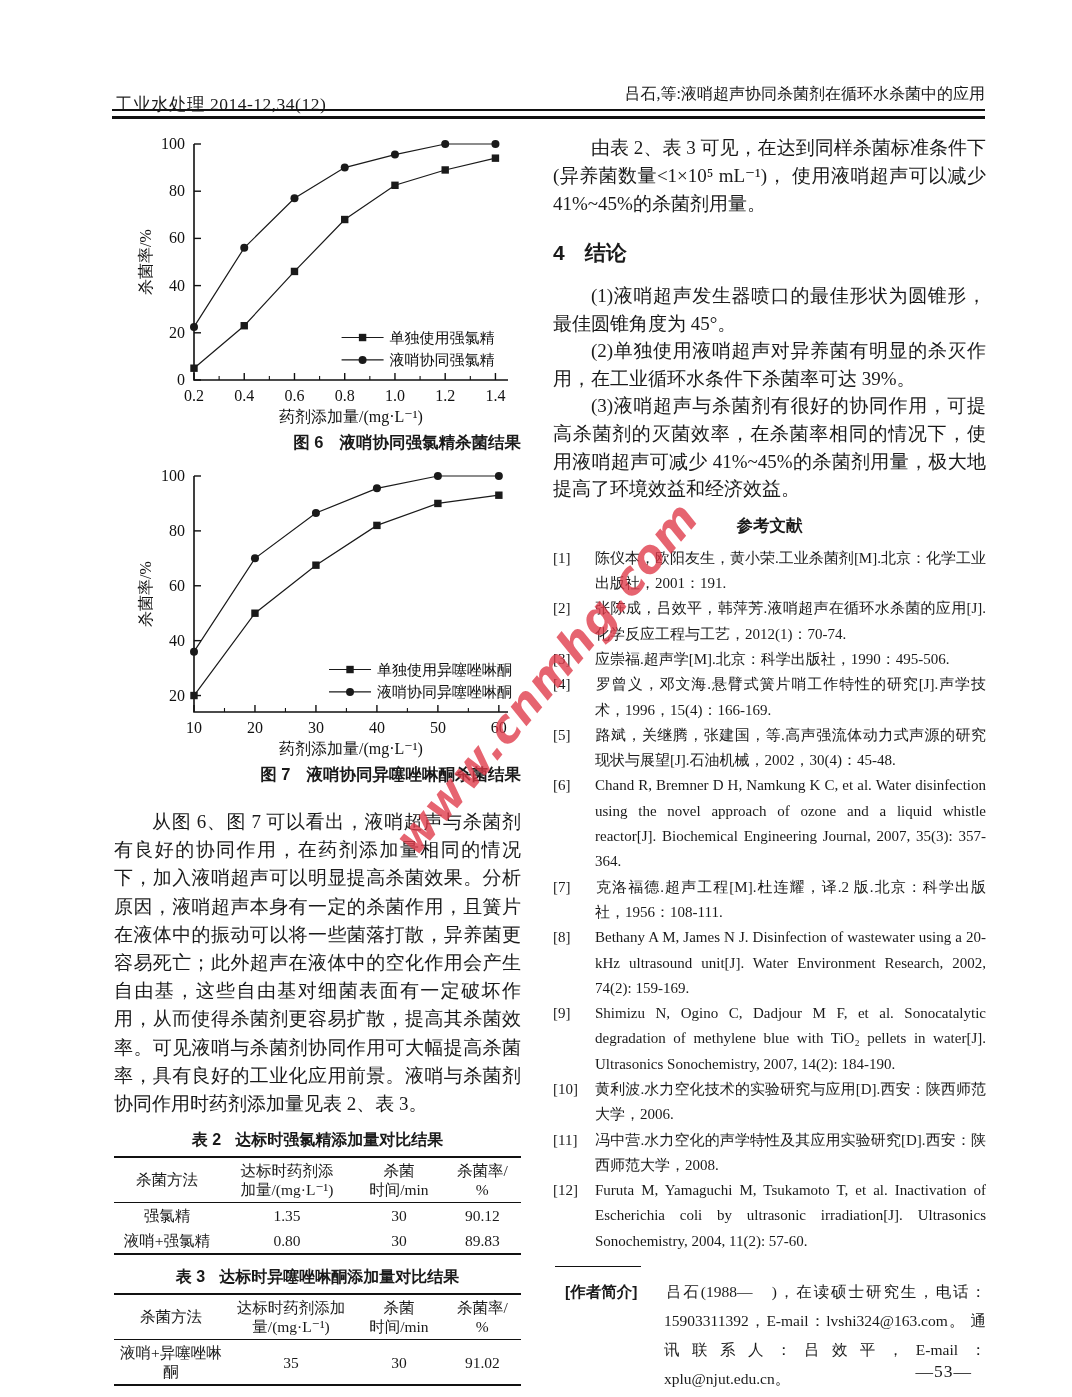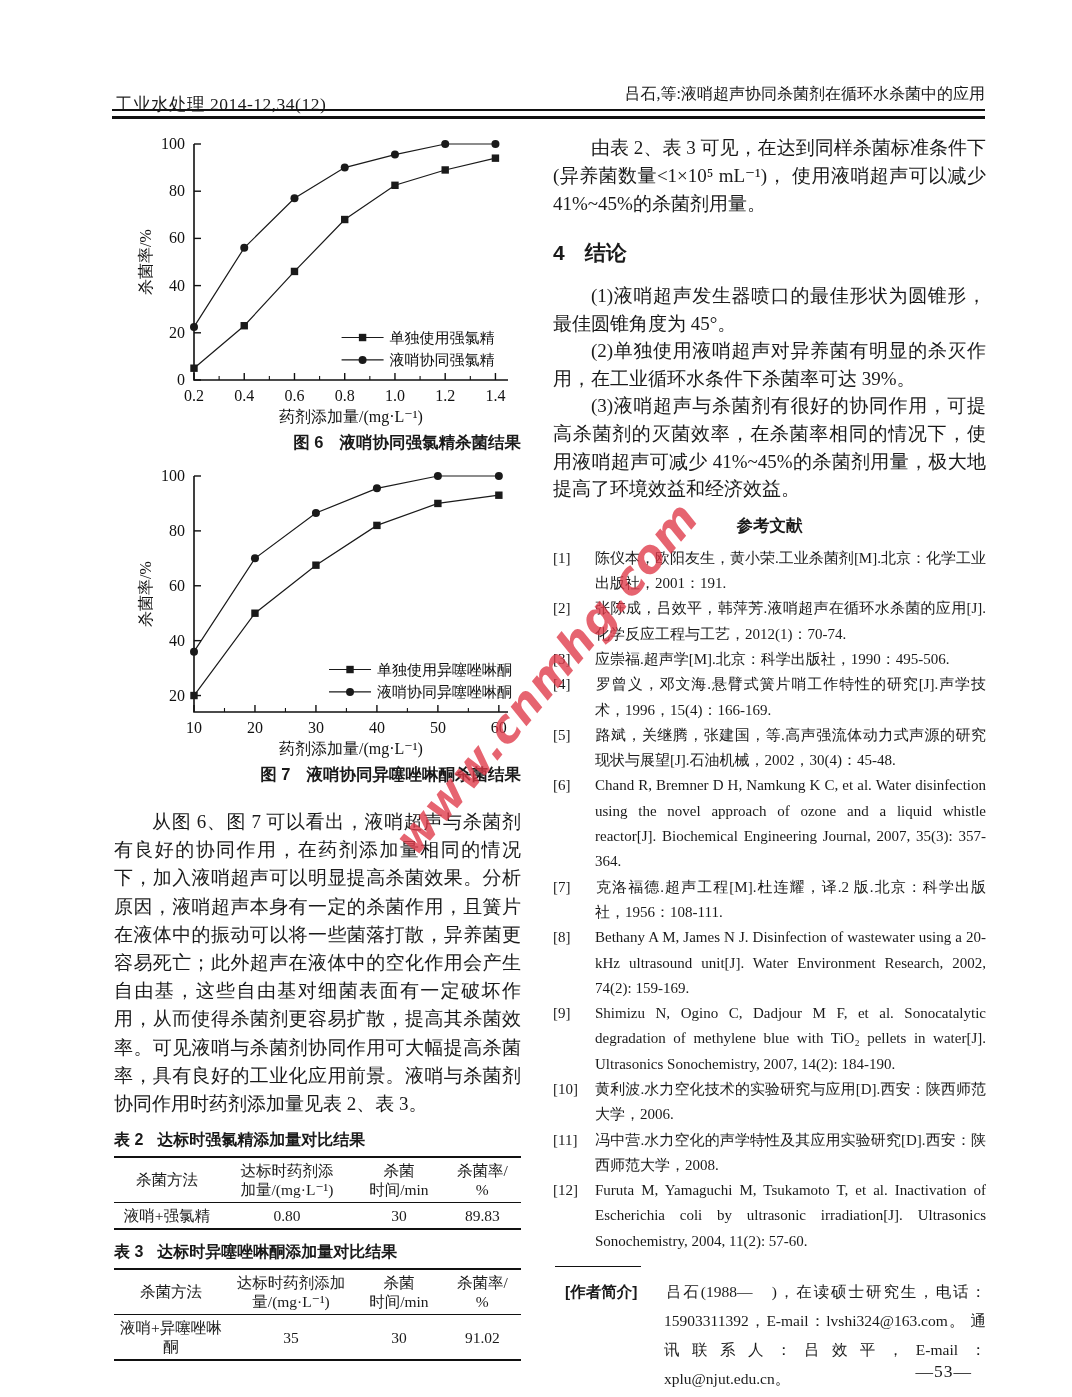--- a/index.html
+++ b/index.html
@@ -18,21 +18,21 @@
 
   .chart{display:block;}
   .figcap{margin:4px 0 0 0;text-align:right;font-family:"Liberation Sans","DejaVu Sans",sans-serif;
     font-weight:bold;font-size:16.5px;}
   .figcap .cap-label{margin-right:16px;}
   #fig7{margin-top:10px;}
 
   .body-p{margin:0;font-size:19px;line-height:28.2px;text-align:justify;text-indent:2em;}
   .col-left .body-p{margin-top:22px;}
 
-  .tbl-title{margin-top:12px;text-align:left;font-family:"Liberation Sans","DejaVu Sans",sans-serif;
+  .tbl-title{margin-top:12px;text-align:center;font-family:"Liberation Sans","DejaVu Sans",sans-serif;
     font-weight:bold;font-size:16px;}
   .tbl-title .cap-label{margin-right:14px;}
   table.dtable{width:100%;margin-top:5px;border-collapse:collapse;
     border-top:2.5px solid #111;border-bottom:2.5px solid #111;
     font-size:15.5px;}
   table.dtable th{font-weight:normal;white-space:pre-line;text-align:center;
     border-bottom:1.4px solid #111;padding:4px 2px 3px;line-height:18.5px;}
   table.dtable td{text-align:center;padding:3px 2px;line-height:19px;}
 
   .intro-p{margin:0;font-size:19px;line-height:28px;text-align:justify;text-indent:2em;}
@@ -202,20 +202,26 @@
         <th style="width:33%">达标时药剂添
 加量/(mg·L⁻¹)</th>
         <th style="width:22%">杀菌
 时间/min</th>
         <th style="width:19%">杀菌率/
 %</th>
       </tr>
     </thead>
     <tbody>
       <tr>
+        <td>强氯精</td>
+        <td>1.35</td>
+        <td>30</td>
+        <td>90.12</td>
+      </tr>
+      <tr>
         <td>液哨+强氯精</td>
         <td>0.80</td>
         <td>30</td>
         <td>89.83</td>
       </tr>
     </tbody>
   </table>
 
   <div class="tbl-title">
     <span class="cap-label">表 3</span><span>达标时异噻唑啉酮添加量对比结果</span>

